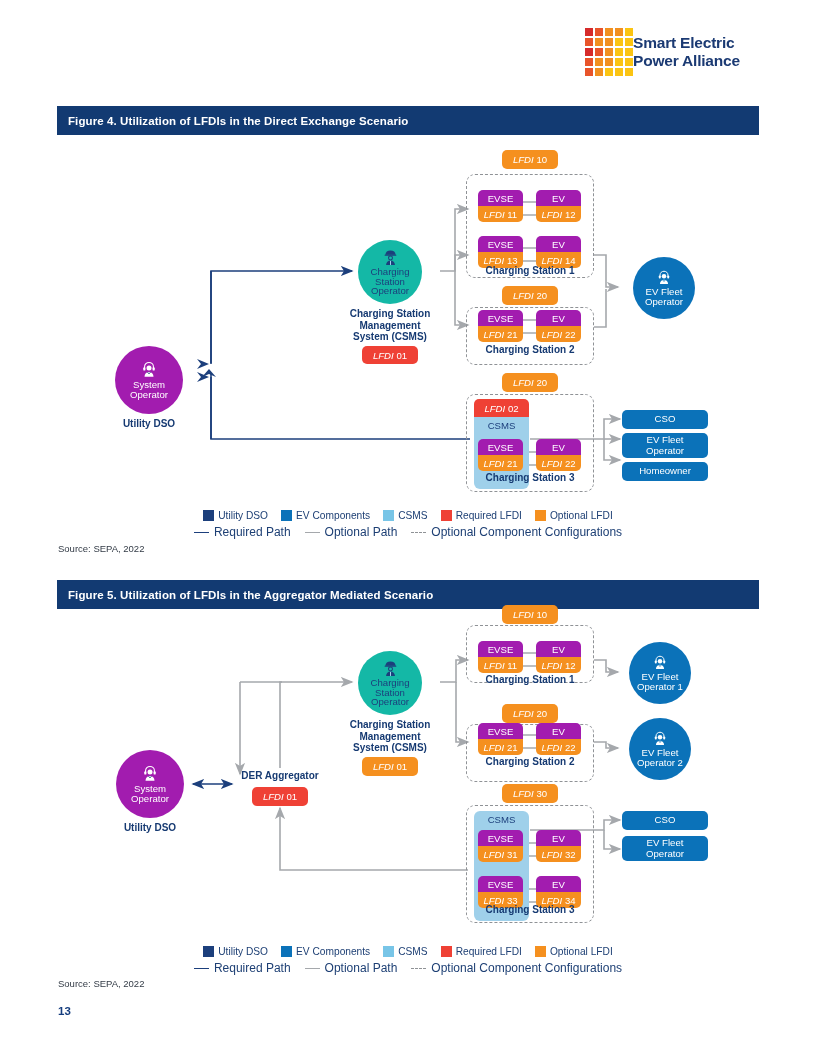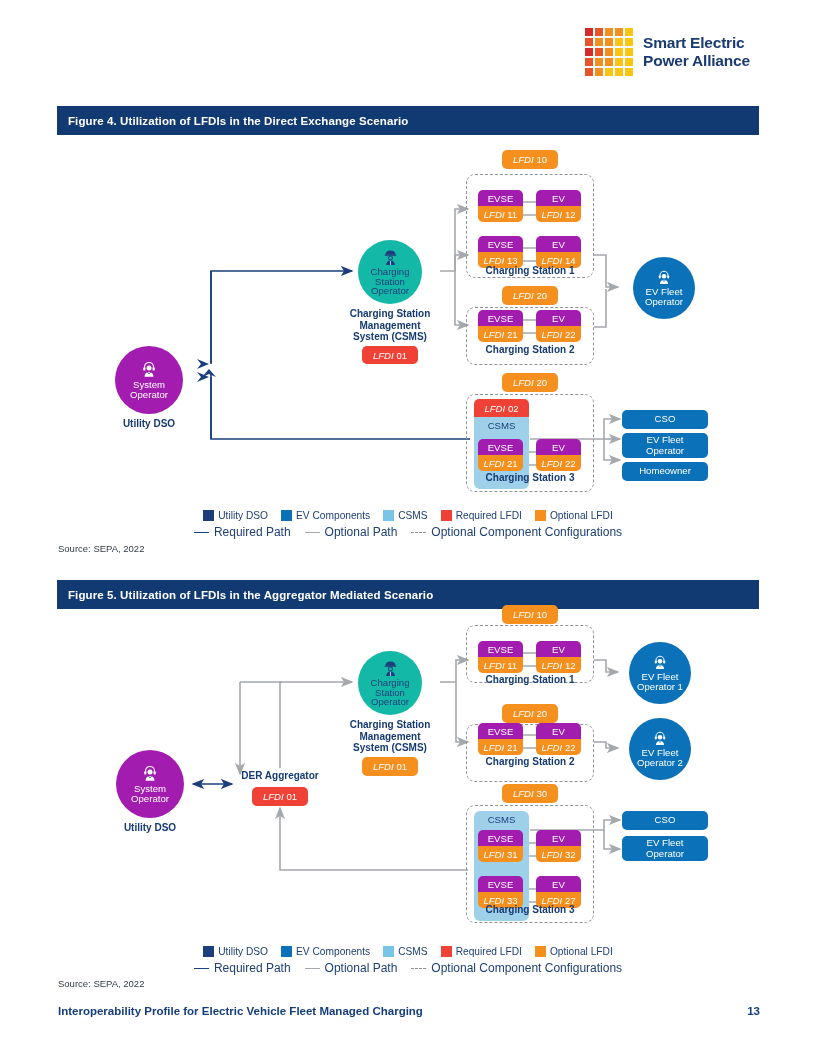--- a/index.html
+++ b/index.html
@@ -6,21 +6,21 @@
   body {
     width: 816px; height: 1056px;
     background: #ffffff;
     font-family: "Liberation Sans", sans-serif;
     position: relative;
     overflow: hidden;
   }
   .page { position: relative; width: 816px; height: 1056px; }
 
   
-  #logo { position: absolute; left: 585px; top: 28px; display: flex; align-items: center; gap: 10px; }
+  #logo { position: absolute; left: 585px; top: 28px; display: flex; align-items: center; }
   #logo-grid { display: grid; grid-template-columns: repeat(5, 8px); grid-template-rows: repeat(5, 8px); gap: 2px; }
   #logo-grid i { display: block; width: 8px; height: 8px; }
   #logo-text { font-size: 15.5px; font-weight: bold; line-height: 1.16; color: #1b3a73; letter-spacing: -0.2px; }
 
   
   .fig-banner {
     position: absolute; left: 57px; width: 702px; height: 29px;
     background: #123a72; color: #ffffff;
     font-size: 11.5px; font-weight: bold; letter-spacing: 0.1px;
     display: flex; align-items: center; padding-left: 11px;
@@ -522,21 +522,21 @@
     <div class="cbox" style="left:536px; top:218px; width:45px; height:32px;">
       <div class="top">EV</div>
       <div class="bot"><span class="it">LFDI</span>&nbsp;<span>32</span></div>
     </div>
     <div class="cbox" style="left:478px; top:264px; width:45px; height:32px;">
       <div class="top">EVSE</div>
       <div class="bot"><span class="it">LFDI</span>&nbsp;<span>33</span></div>
     </div>
     <div class="cbox" style="left:536px; top:264px; width:45px; height:32px;">
       <div class="top">EV</div>
-      <div class="bot"><span class="it">LFDI</span>&nbsp;<span>27</span></div>
+      <div class="bot"><span class="it">LFDI</span>&nbsp;<span>34</span></div>
     </div>
     <div class="cs-caption" style="left:466px; top:292px; width:128px;">Charging Station 3</div>
 
     <div class="simplebox" style="left:622px; top:199px; width:86px; height:19px;">
       <span>CSO</span>
     </div>
     <div class="simplebox" style="left:622px; top:224px; width:86px; height:25px; flex-direction:column;">
       <span>EV Fleet</span>
       <span>Operator</span>
     </div>
@@ -576,17 +576,16 @@
         </div>
       <div class="lg-line">
         <span class="dashline"></span>
         <span>Optional Component Configurations</span>
         </div>
     </div>
   </div>
   <div class="source" id="fig5-source">Source: SEPA, 2022</div>
 
   <div id="footer">
-    <span>Interoperability Profile for Electric Vehicle Fleet Managed Charging</span>
     <span>13</span>
   </div>
 
 </div>
 
 </body></html>

